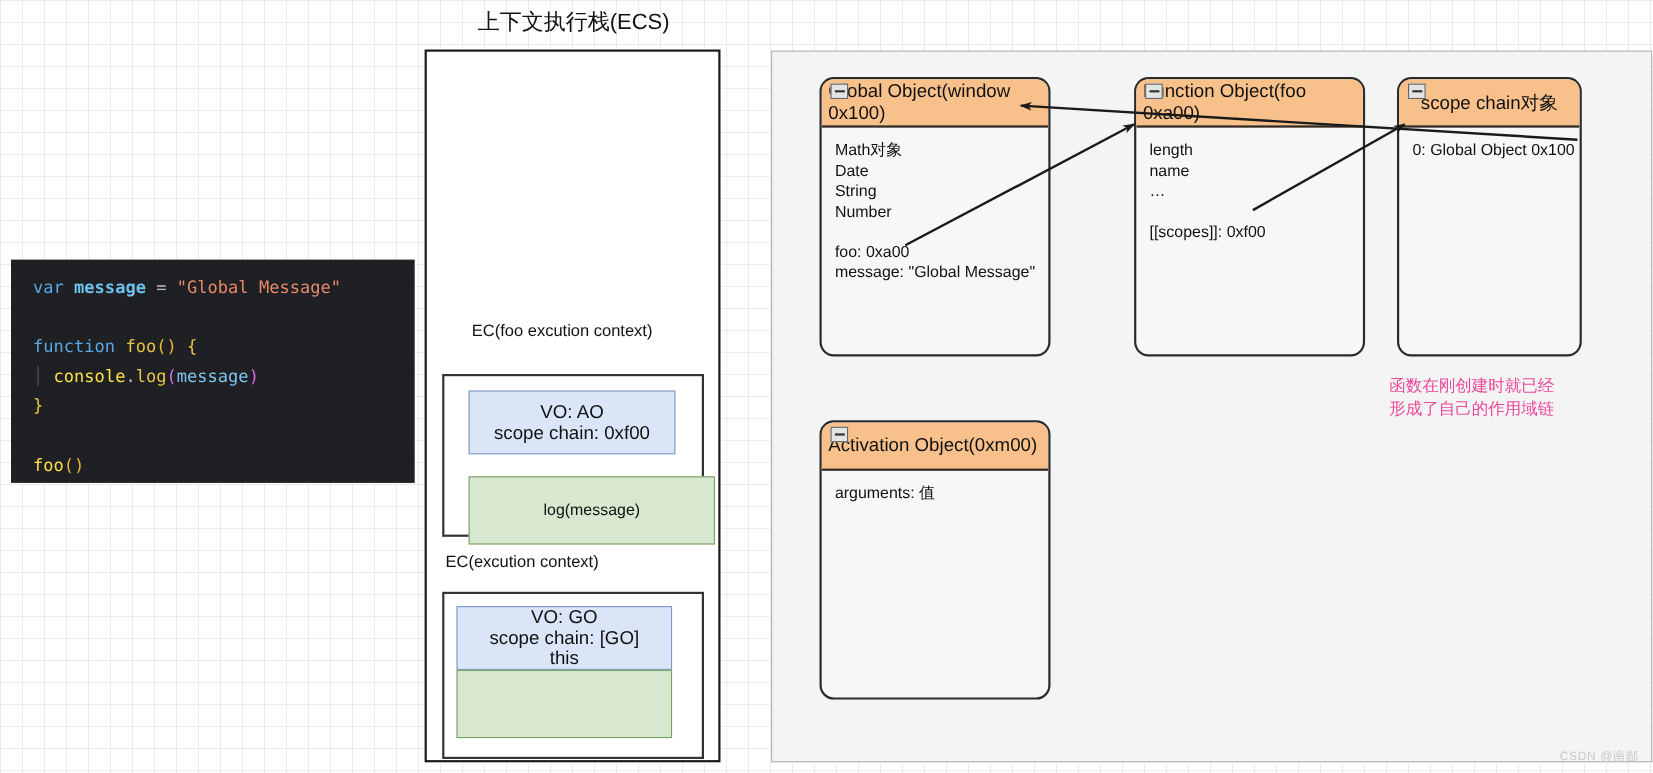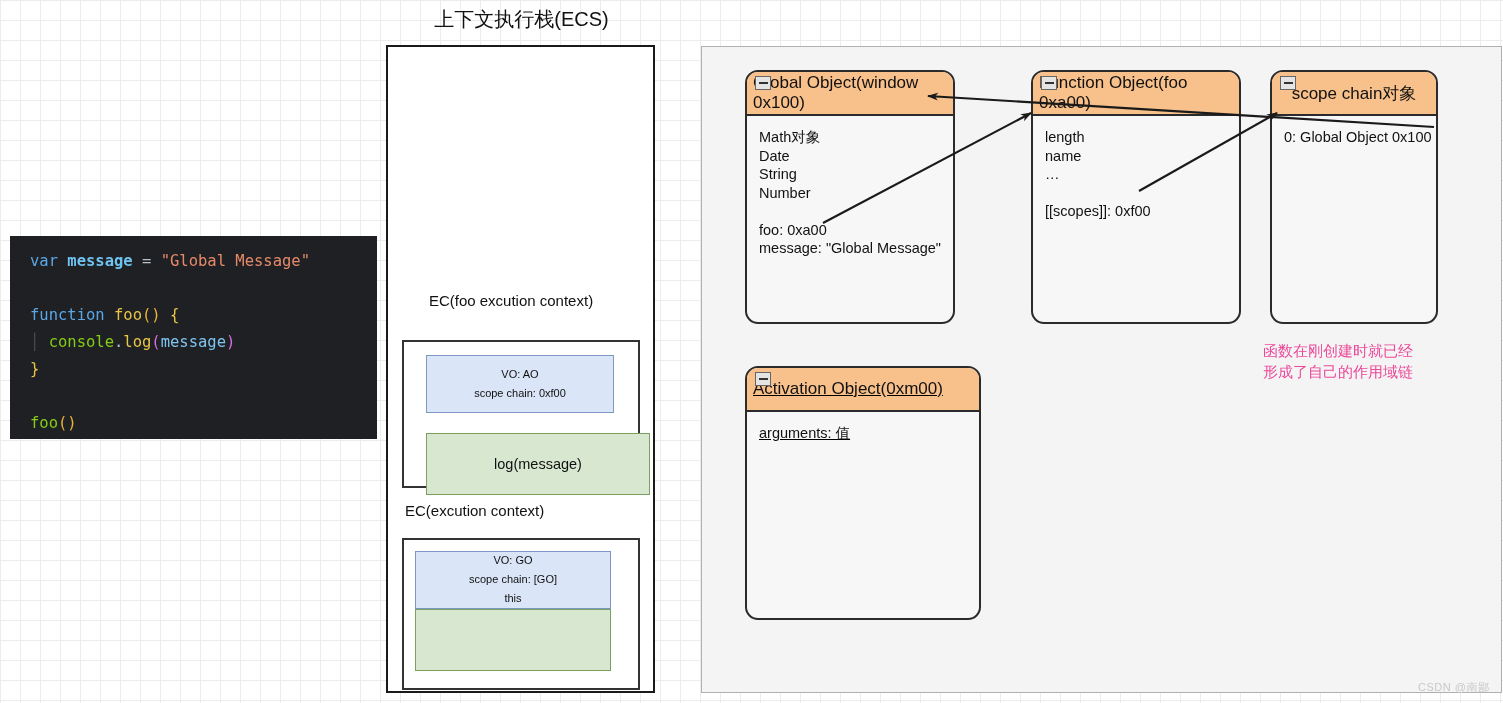--- a/index.html
+++ b/index.html
@@ -33,21 +33,21 @@
     box-sizing:border-box;
   }
   .k-var{color:#5aa7e8;}
   .k-fn{color:#5aa7e8;}
   .k-name{color:#6fc3f0;font-weight:bold;}
   .k-op{color:#b8bec6;}
   .k-str{color:#e6896a;}
   .k-fname{color:#e8c547;}
   .k-paren{color:#e8b339;}
   .k-brace{color:#e8c547;}
-  .k-obj{color:#84cc16;}
+  .k-obj{color:#fde047;}
   .k-dot{color:#b8bec6;}
   .k-meth{color:#e8c547;}
   .k-pink{color:#d86be0;}
   .k-arg{color:#7fc3ef;}
   .k-indent{color:#4a4d52;}
   
   #ecs-title{
     position:absolute;left:386px;top:6px;width:271px;
     text-align:center;font-size:20px;color:#111;
   }
@@ -56,21 +56,21 @@
     border:2px solid #1a1a1a;background:#ffffff;box-sizing:border-box;
   }
   .ec-label{
     position:absolute;font-size:15px;color:#111;text-align:center;
   }
   .ec-frame{
     position:absolute;border:2px solid #333;background:#fff;box-sizing:border-box;
   }
   .vo-blue{
     position:absolute;background:#dae5f7;border:1px solid #7d98c4;
-    box-sizing:border-box;text-align:center;font-size:11px;color:#111;
+    box-sizing:border-box;text-align:center;font-size:17px;color:#111;
     line-height:19px;display:flex;align-items:center;justify-content:center;
     flex-direction:column;
   }
   .vo-green{
     position:absolute;background:#d8e8d0;border:1px solid #77a35f;
     box-sizing:border-box;text-align:center;font-size:14.5px;color:#111;
     display:flex;align-items:center;justify-content:center;
   }
   
   #right-panel{
@@ -181,21 +181,21 @@
 <div class="obj-card" style="left:1270px;top:70px;width:168px;height:254px;">
   <div class="obj-head">
     <span class="collapse-ico">
         <i></i>
       </span>
     <span>scope chain对象</span>
   </div>
   <div class="obj-body">0: Global Object 0x100</div>
 </div>
 
-<div class="obj-card" style="left:745px;top:366px;width:236px;height:254px;text-decoration:underline;">
+<div class="obj-card" style="left:745px;top:382px;width:210px;height:254px;">
   <div class="obj-head left">
     <span class="collapse-ico">
         <i></i>
       </span>
     <span>Activation Object(0xm00)</span>
   </div>
   <div class="obj-body">arguments: 值</div>
 </div>
 
 <div id="note">函数在刚创建时就已经

